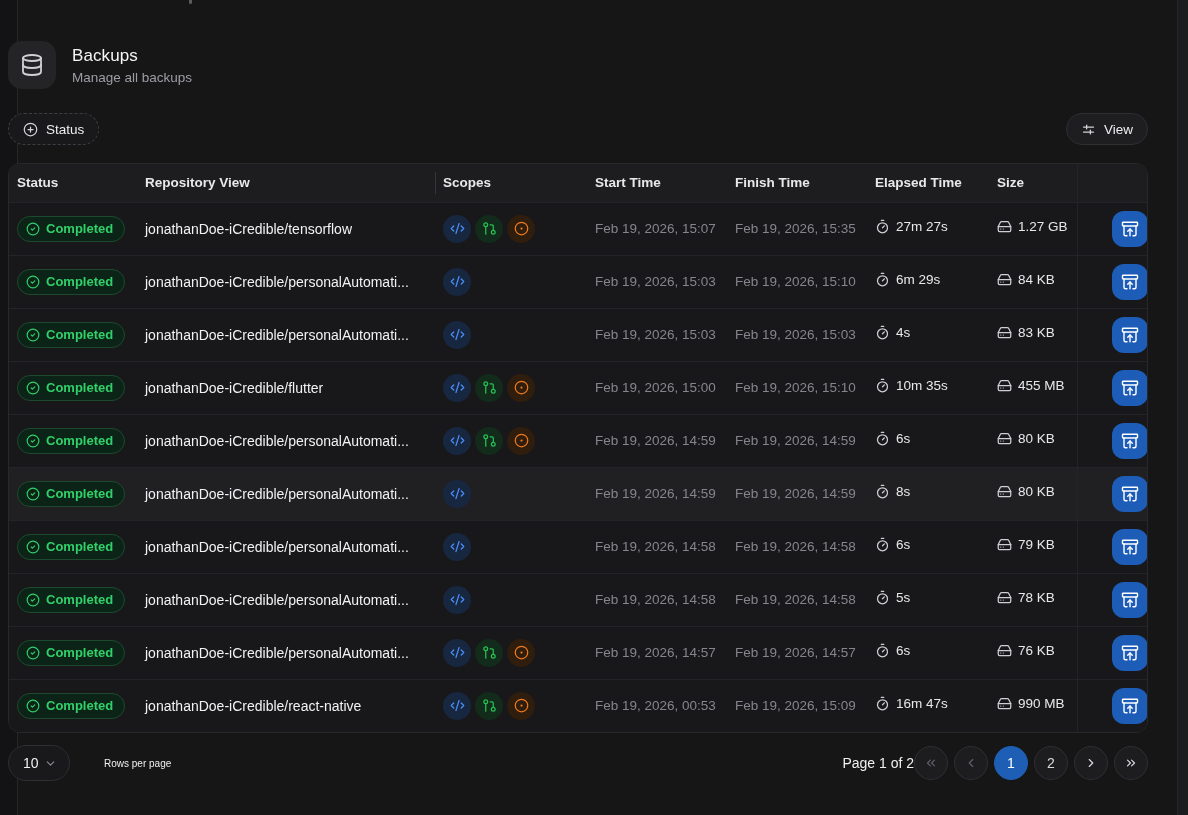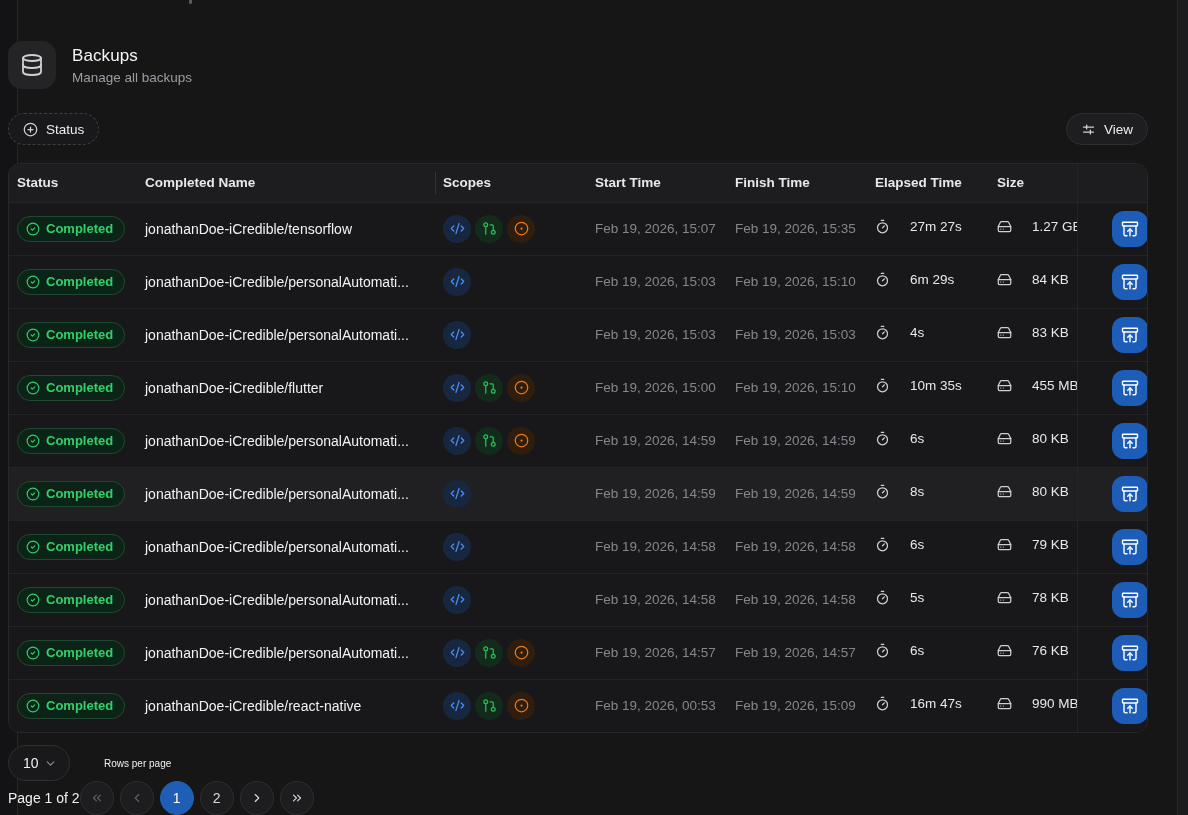--- a/index.html
+++ b/index.html
@@ -48,28 +48,28 @@
   .badge { display:inline-flex; align-items:center; gap:6px; height:26px; padding:0 11px 0 8px; border-radius:999px; background:#0c2417; border:1px solid #1d4a2e; color:#31d06a; font-size:13px;font-weight:bold; }
   .badge .ic { width:14px; height:14px; }
   .td-repo { font-size:14px; font-weight:500; color:#f2f2f4; text-overflow:ellipsis; }
   .scopes-wrap { display:inline-flex; gap:4px; }
   .scope-chip { width:28px; height:28px; border-radius:50%; display:inline-flex; align-items:center; justify-content:center; }
   .scope-chip .ic { width:15px; height:15px; }
   .scope-code { background:#182740; color:#4b8df8; }
   .scope-pull-request { background:#122b1b; color:#27c254; }
   .scope-issue { background:#2f1d0d; color:#ef7918; }
   .td-time { font-size:13.5px; color:#85858d; }
-  .metric { display:inline-flex; align-items:center; gap:20px; font-size:13.5px; color:#e8e8ea; }
+  .metric { display:inline-flex; align-items:center; gap:6px; font-size:13.5px; color:#e8e8ea; }
   .metric .ic { width:15px; height:15px; color:#cfcfd5; flex:none; }
   .td-actions { text-align:right; padding-right:1px; }
   .restore-btn { width:36px; height:36px; border-radius:12px; border:none; background:#1d5db8; color:#fff; display:inline-flex; align-items:center; justify-content:center; cursor:pointer; }
   .restore-btn .ic { width:18px; height:18px; stroke-width:1.9; }
 
   
-  .pagination-bar { margin-top:12px; display:flex; justify-content:space-between;flex-direction:column; }
+  .pagination-bar { margin-top:12px; display:flex; align-items:center; justify-content:space-between; }
   .pg-left { display:flex; align-items:center; gap:18px; }
   .rows-select { display:inline-flex; align-items:center; justify-content:space-between; width:62px; height:36px; padding:0 12px 0 14px; border-radius:999px; background:#19191b; border:1px solid #2e2e33; color:#f0f0f2; font-size:14px; cursor:pointer; font-family:inherit; }
   .rows-select .ic { width:13px; height:13px; color:#8b8b93; }
   .rows-label { font-size:10px; color:#f0f0f2;margin-left:16px; }
   .pg-right { display:flex; align-items:center; }
   .page-status { font-size:14px; font-weight:500; color:#f0f0f2; }
   .pg-group { display:flex; align-items:center; gap:6px; }
   .pg-btn { width:34px; height:34px; border-radius:50%; background:#1d1d20; border:1px solid #2e2e33; color:#d8d8dc; display:inline-flex; align-items:center; justify-content:center; font-size:14px; cursor:pointer; font-family:inherit; }
   .pg-btn .ic { width:14px; height:14px; }
   .pg-btn.disabled { color:#5f5f66; }
@@ -197,21 +197,21 @@
           <col class="c-scopes">
           <col class="c-start">
         <col class="c-finish">
           <col class="c-elapsed">
           <col class="c-size">
           <col class="c-actions">
       </colgroup>
       <thead>
         <tr>
           <th>Status</th>
-          <th>Completed Name</th>
+          <th>Repository View</th>
           <th class="th-scopes">Scopes</th>
           <th>Start Time</th>
           <th>Finish Time</th>
           <th>Elapsed Time</th>
           <th>Size</th>
           <th class="th-actions"></th>
         </tr>
       </thead>
       <tbody>
           <tr>

